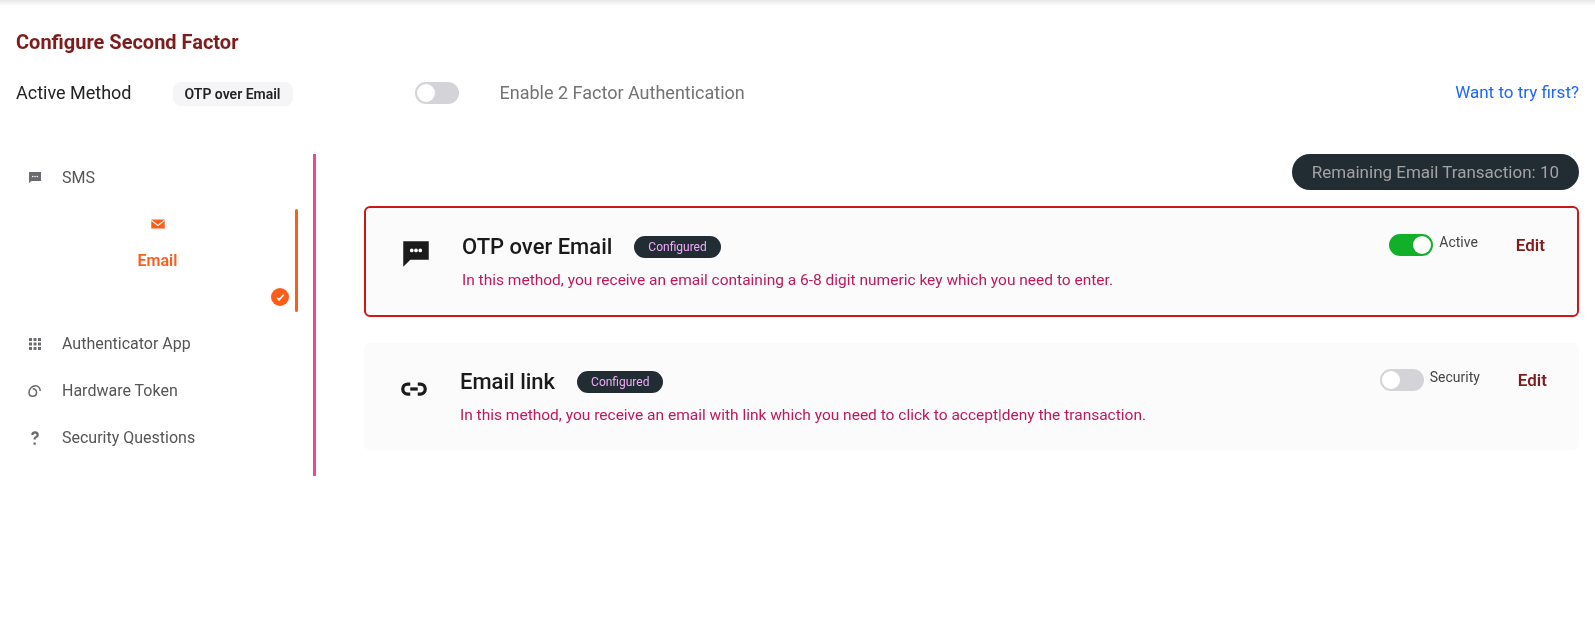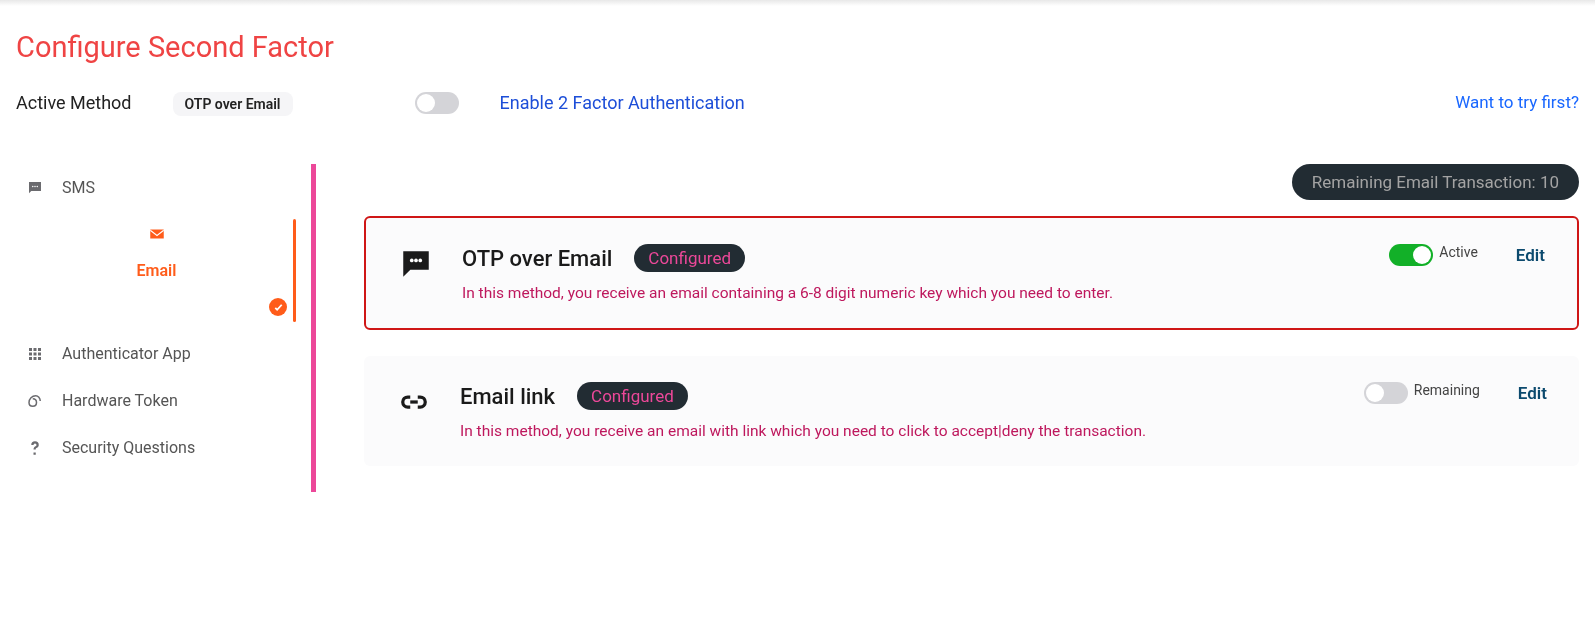--- a/index.html
+++ b/index.html
@@ -4,21 +4,21 @@
 <style>
   * { box-sizing: border-box; margin: 0; padding: 0; }
   body {
     font-family: -apple-system, BlinkMacSystemFont, "Segoe UI", Roboto, Helvetica, Arial, sans-serif;
     background: #fff;
     color: #1a1a1a;
     width: 1595px;
   }
   .top-shadow { height:6px; background:linear-gradient(#e8e8e8,#fff); }
   .page { padding: 24px 16px 48px 16px; }
-  .page-title { font-size: 29px; font-weight: 400; color:#ef4444; margin-bottom: 28px; }
+  .page-title { font-size: 20px; font-weight: 700; color:#7f1d1d; margin-bottom: 28px; }
   .hdr-row { display:flex; align-items:flex-start; gap:41px; }
   .hdr-label { font-size:18px; color:#222; }
   .pill-tag {
     background:#f5f5f7;
     border-radius:8px;
     padding:4px 12px;
     font-size:14px;
     font-weight:600;
     color:#222;
   }
@@ -30,25 +30,25 @@
     display:inline-block; vertical-align:middle;
   }
   .toggle.on { background:#12b028; }
   .toggle .knob {
     position:absolute; top:2px; width:18px; height:18px;
     border-radius:50%; background:#fff;
     left:2px;
     transition:left .15s;
   }
   .toggle.on .knob { left:24px; }
-  .enable-label { font-size:18px; color:#1d4ed8; }
+  .enable-label { font-size:18px; color:#737373; }
   .content { display:flex; margin-top:48px; }
   .sidebar {
     width:300px;
-    border-right:5px solid #ec4899;
+    border-right:3px solid #ec4899;
     padding-right:16px;
     text-align:right;
   }
   .side-item {
     display:flex; align-items:center; gap:18px;
     padding:14px 8px 14px 10px;
     font-size:16px; color:#555;
     cursor:pointer;
     position:relative;
   }
@@ -81,28 +81,28 @@
     align-items:flex-start;
     gap:28px;
     margin-bottom:26px;
   }
   .method-card.highlight { border:2px solid #cf1616; }
   .method-ico { width:36px; height:36px; flex-shrink:0; display:flex; align-items:center; justify-content:center; margin-top:2px;}
   .method-body { flex:1; }
   .method-head { display:flex; align-items:center; gap:22px; margin-bottom:12px;}
   .method-title { font-size:22px; font-weight:500; color:#1a1a1a;}
   .cfg-badge {
-    background:#222c33; color:#ec4899; font-size:17px;
+    background:#222c33; color:#f0abfc; font-size:12px;
     padding:4px 14px; border-radius:14px;
   }
   .method-desc { font-size:15.5px; color:#be185d; }
   .method-right { display:flex; align-items:center; gap:38px; }
   .toggle-col { display:flex; flex-direction:row; align-items:flex-start; gap:6px; }
   .toggle-col .sub { font-size:14px; color:#444; }
-  .edit-link { color:#0c4a6e; font-size:17px; font-weight:600; cursor:pointer; }
+  .edit-link { color:#7f1d1d; font-size:17px; font-weight:600; cursor:pointer; }
 </style>
 </head>
 <body>
 
 <div class="top-shadow"></div>
 <div class="page">
   <h1 class="page-title">Configure Second Factor</h1>
 
   <div class="hdr-row">
     <span class="hdr-label">Active Method</span>
@@ -222,21 +222,21 @@
                 <span class="method-title">Email link</span>
                 <span class="cfg-badge">Configured</span>
               </div>
               <div class="method-desc">In this method, you receive an email with link which you need to click to accept|deny the transaction.</div>
             </div>
             <div class="method-right">
               <div class="toggle-col">
                 <span class="toggle">
                   <span class="knob"></span>
                 </span>
-                <span class="sub">Remaining</span>
+                <span class="sub">Security</span>
               </div>
               <a class="edit-link">Edit</a>
             </div>
           </div>
         </div>
     </div>
   </div>
 </div>
 
 </body></html>

